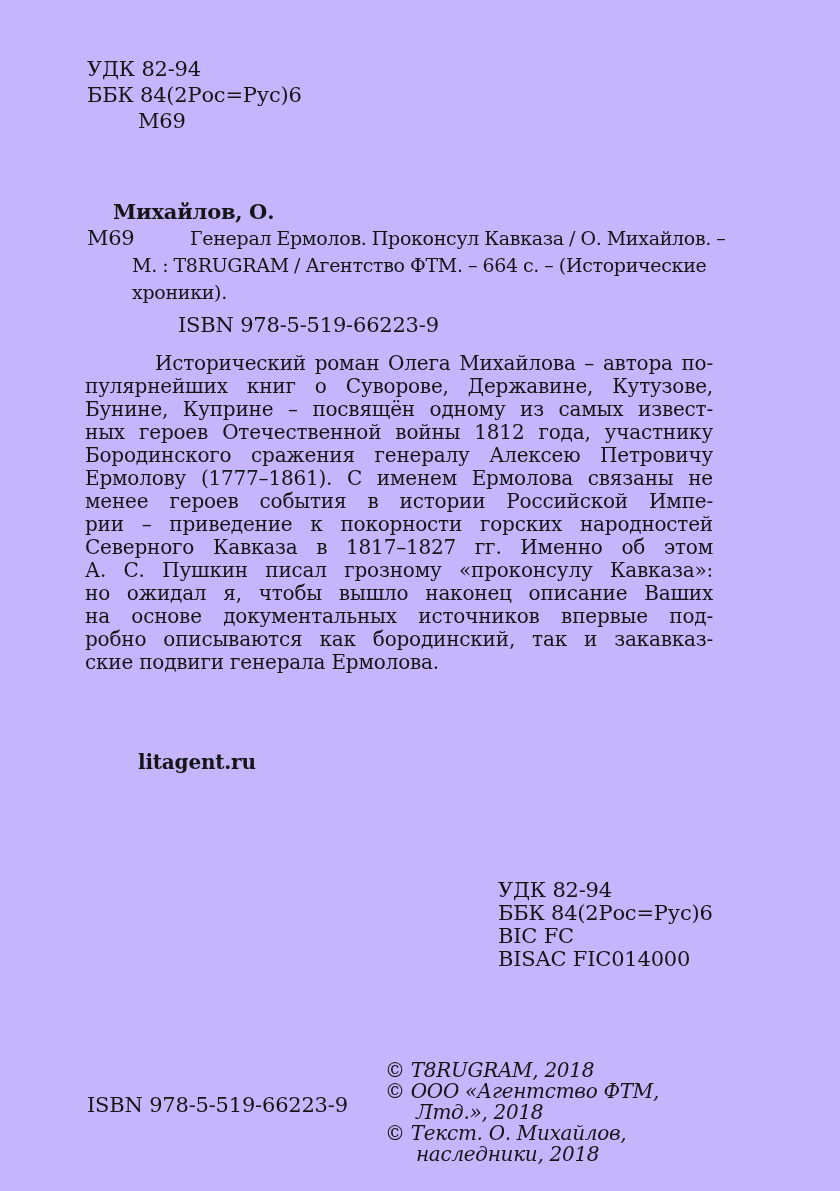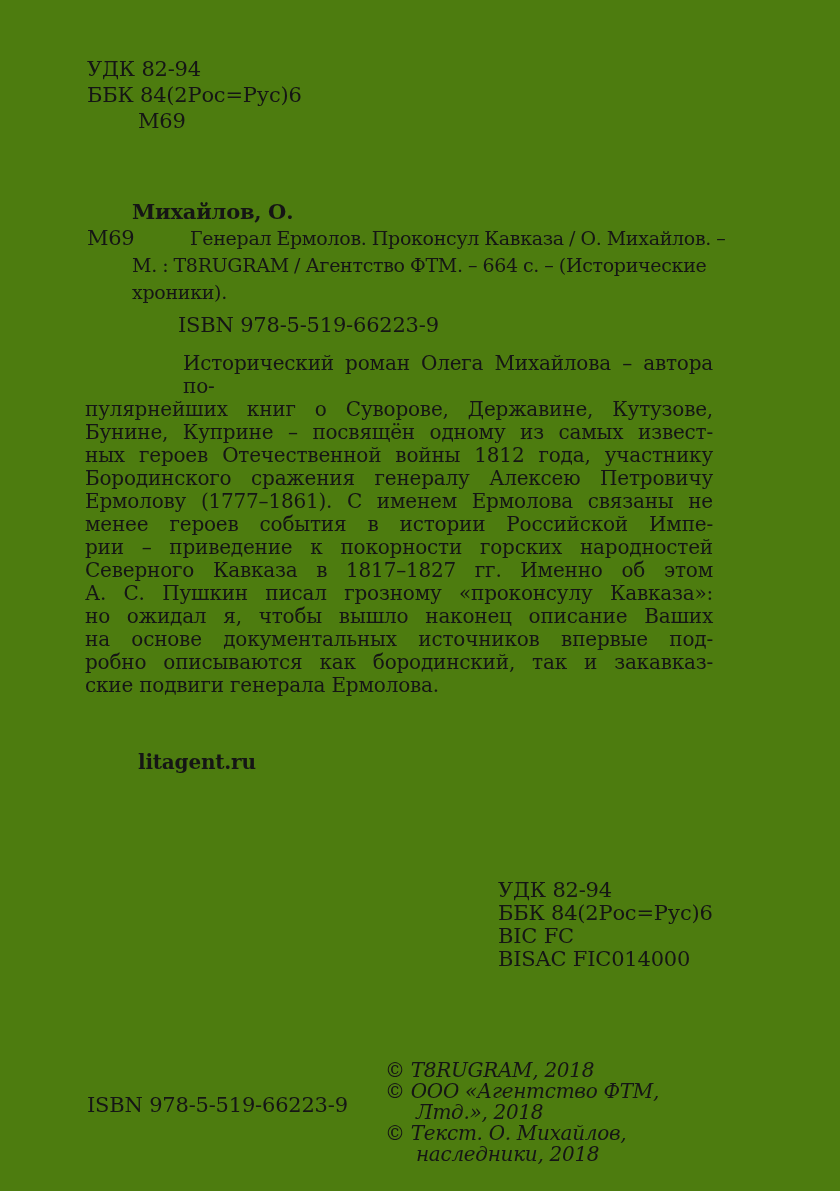--- a/index.html
+++ b/index.html
@@ -1,45 +1,45 @@
 <!DOCTYPE html>
 <html><head>
 <meta charset="utf-8">
 <style>
   html, body { margin: 0; padding: 0; background: #e8e8e8; }
   .page {
     position: relative;
     width: 840px;
     height: 1191px;
     margin: 0 auto;
-    background: #4d7c0f;
+    background: #c4b5fd;
     color: #151515;
     font-family: "DejaVu Serif", "Liberation Serif", serif;
     overflow: hidden;
   }
   .abs { position: absolute; }
 
   
   .top-codes { left: 87px; top: 56px; font-size: 21px; line-height: 26px; letter-spacing: -0.2px; }
   .top-codes .indent { padding-left: 51px; }
 
   
   .catalog { left: 85px; top: 198px; width: 628px; font-size: 19px; line-height: 27px; letter-spacing: -0.3px; word-spacing: -0.5px; }
-  .catalog .author { margin-left: 47px; font-weight: bold; font-size: 21px; letter-spacing: -0.2px; }
+  .catalog .author { margin-left: 28px; font-weight: bold; font-size: 21px; letter-spacing: -0.2px; }
   .catalog .code { position: absolute; left: 2px; top: 27px; font-size: 21px; }
   .catalog .l1 { margin-left: 105px; white-space: nowrap; }
   .catalog .l2 { margin-left: 47px; white-space: nowrap; }
   .catalog .l3 { margin-left: 47px; }
 
   .isbn-top { left: 178px; top: 313px; font-size: 21px; letter-spacing: -0.2px; }
 
   
   .annotation { left: 85px; top: 352px; width: 628px; font-size: 20px; line-height: 23px; letter-spacing: -0.2px; }
   .annotation .ln { text-align: justify; text-align-last: justify; }
-  .annotation .first { margin-left: 98px; }
+  .annotation .first { margin-left: 70px; }
   .annotation .last { text-align: left; text-align-last: left; }
 
   
   .litagent { left: 138px; top: 750px; font-size: 20px; font-weight: bold; letter-spacing: -0.2px; }
   .rights { left: 85px; top: 773px; width: 628px; font-size: 20px; line-height: 23px; font-style: italic; letter-spacing: -0.2px; }
   .rights .ln { text-align: justify; text-align-last: justify; }
   .rights .first { margin-left: 53px; }
   .rights .last { text-align: left; text-align-last: left; }
 
   

